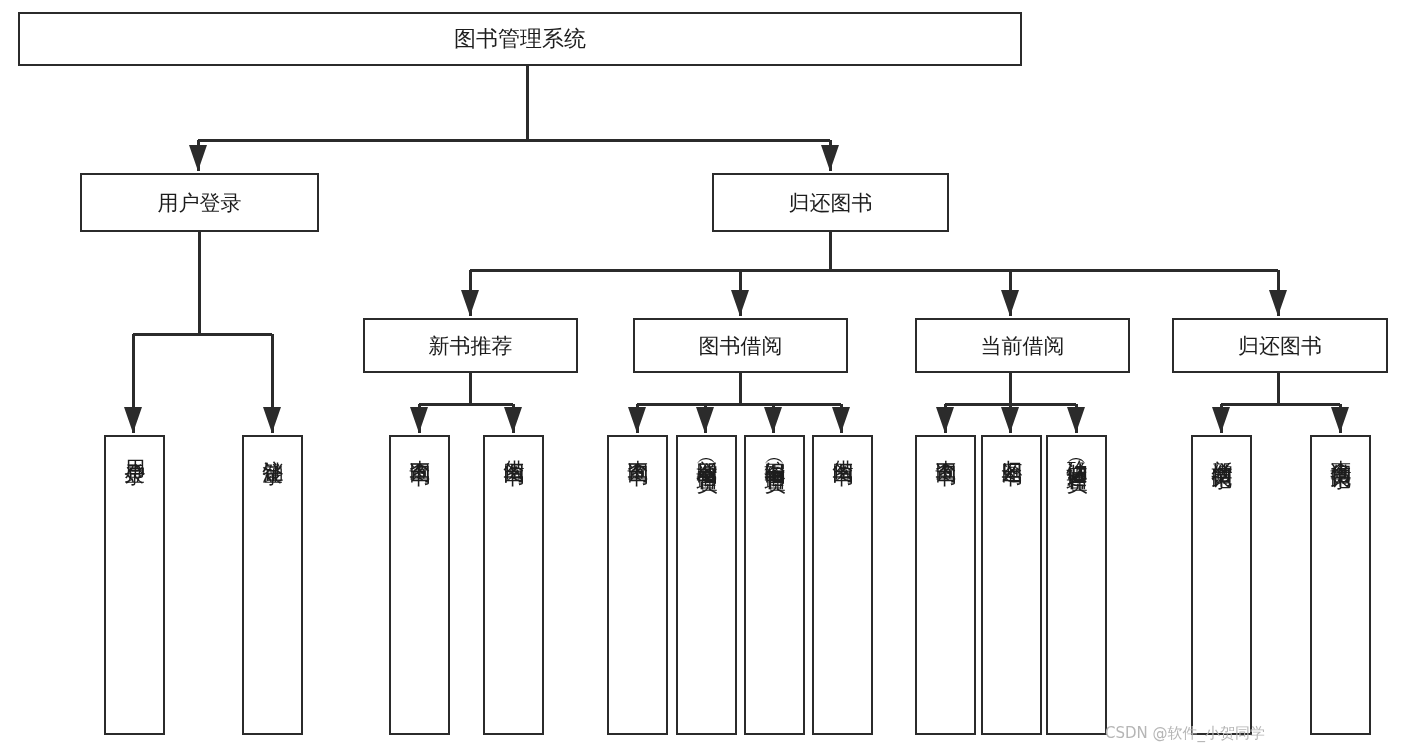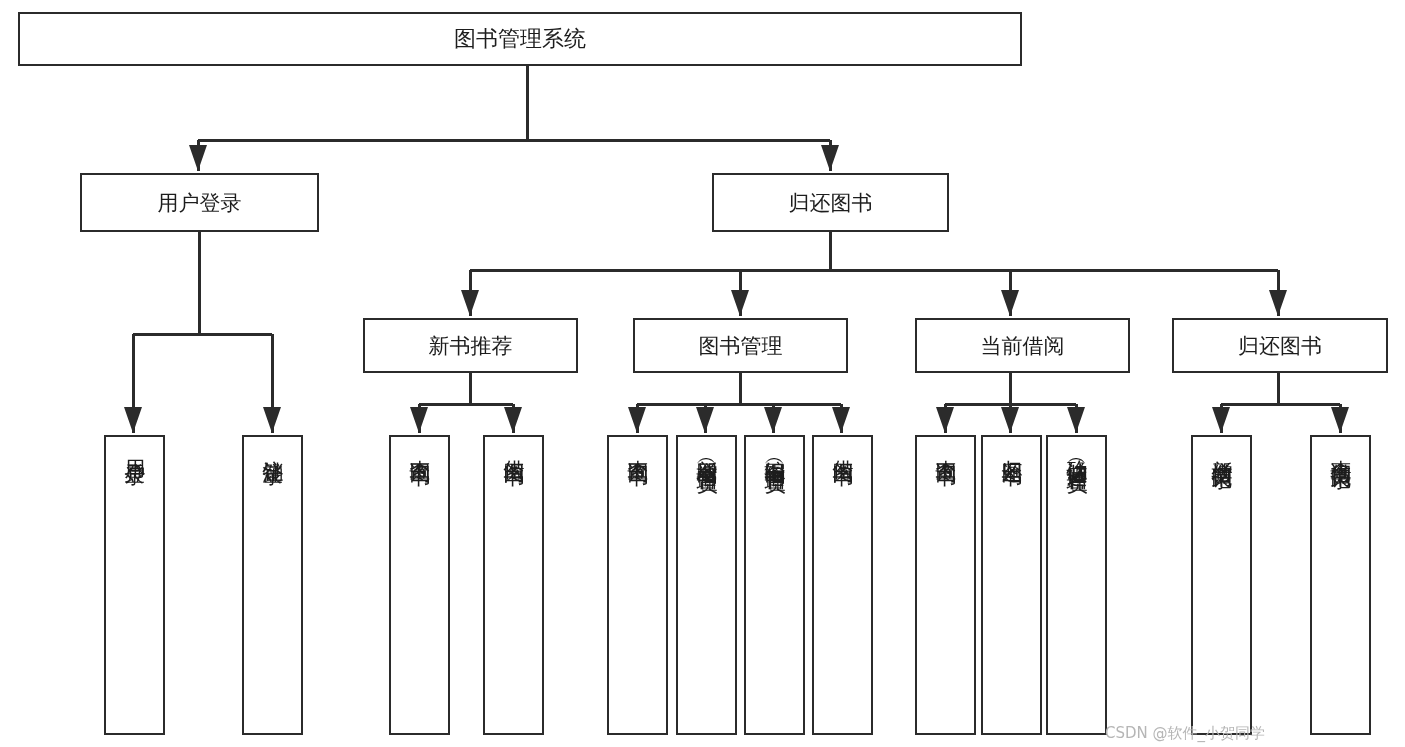--- a/index.html
+++ b/index.html
@@ -124,21 +124,21 @@
       <div class="node-box horizontal" style="left: 80px; top: 173px; width: 239px; height: 59px; border-color: rgb(43, 43, 43);">
         <span class="node-label" style="color: rgb(29, 29, 29);">用户登录</span>
       </div>
       <div class="node-box horizontal" style="left: 712px; top: 173px; width: 237px; height: 59px; border-color: rgb(43, 43, 43);">
         <span class="node-label" style="color: rgb(29, 29, 29);">归还图书</span>
       </div>
       <div class="node-box horizontal" style="left: 363px; top: 318px; width: 215px; height: 55px; border-color: rgb(43, 43, 43);">
         <span class="node-label" style="color: rgb(29, 29, 29);">新书推荐</span>
       </div>
       <div class="node-box horizontal" style="left: 633px; top: 318px; width: 215px; height: 55px; border-color: rgb(43, 43, 43);">
-        <span class="node-label" style="color: rgb(29, 29, 29);">图书管理</span>
+        <span class="node-label" style="color: rgb(29, 29, 29);">图书借阅</span>
       </div>
       <div class="node-box horizontal" style="left: 903px; top: 318px; width: 215px; height: 55px; border-color: rgb(43, 43, 43); margin-left: 12px;">
         <span class="node-label" style="color: rgb(29, 29, 29);">当前借阅</span>
       </div>
       <div class="node-box horizontal" style="left: 1172px; top: 318px; width: 216px; height: 55px; border-color: rgb(43, 43, 43);">
         <span class="node-label" style="color: rgb(29, 29, 29);">归还图书</span>
       </div>
       <div class="node-box vertical" style="left: 104px; top: 435px; width: 61px; height: 300px; border-color: rgb(43, 43, 43);">
         <span class="node-label" style="color: rgb(29, 29, 29);">用户登录</span>
       </div>

